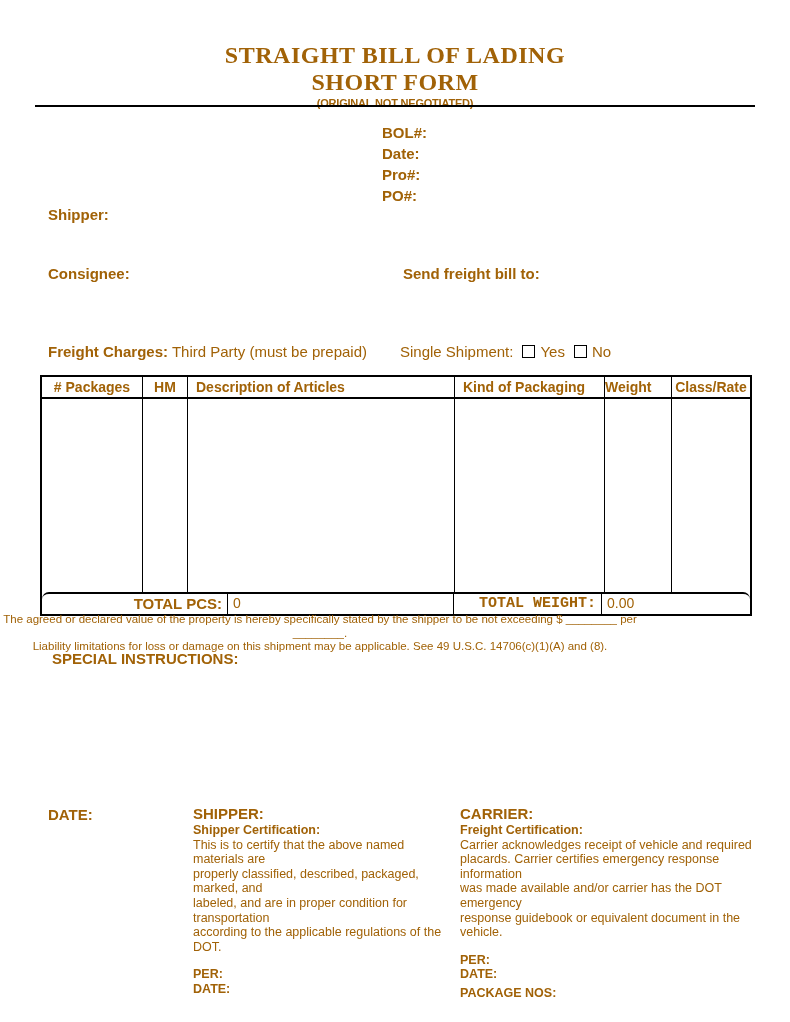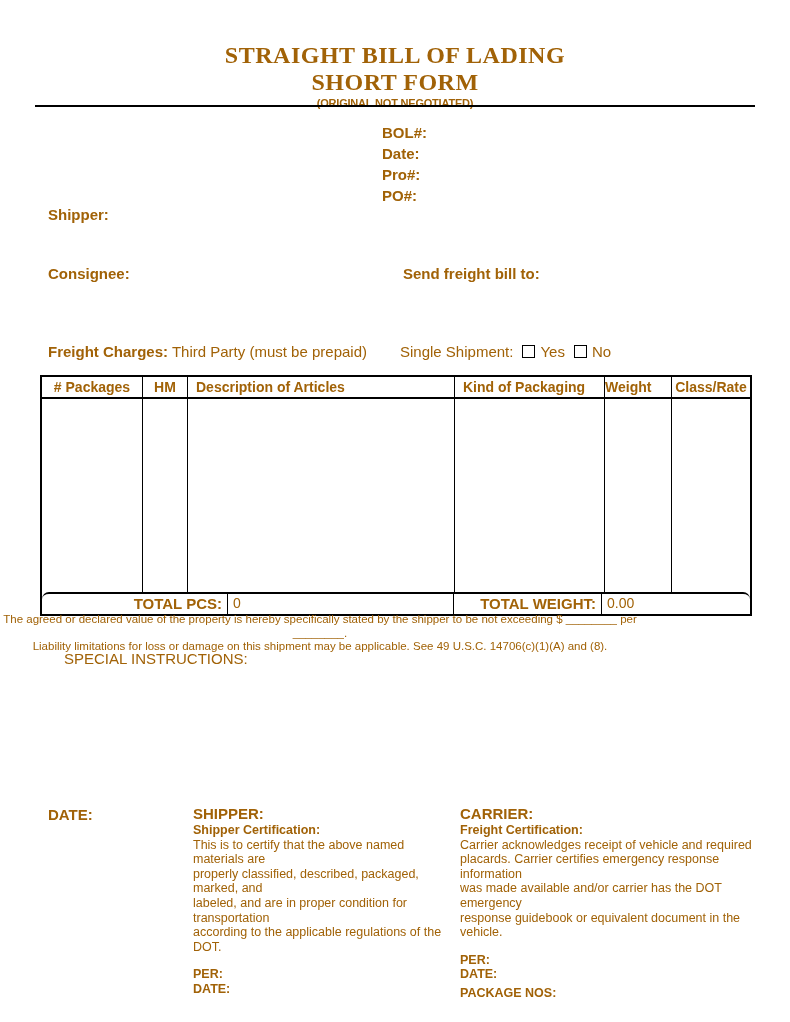--- a/index.html
+++ b/index.html
@@ -40,26 +40,26 @@
   .body-row { height:193px; }
   .total-row { height:22px; border-top:2px solid #000;border-radius:7px; }
   .c-packages { width:101px; text-align:center; }
   .c-hm { width:45px; text-align:center; }
   .c-desc { width:267px; padding-left:8px; }
   .c-kind { width:150px; padding-left:8px; }
   .c-weight { width:67px; text-align:left; }
   .c-class { width:78px; text-align:center; flex:1; }
   .t-lbl { font-weight:bold; font-size:15px; line-height:19px; text-align:right; padding-right:5px; }
   .t-val { font-size:14px; line-height:19px; text-align:left; padding-left:5px; }
-  .tc1 { width:186px; } .tc2 { width:226px; } .tc3 { width:148px; } .tc4 { flex:1; }
+  .tc1 { width:186px; } .tc2 { width:226px; } .tc3 { width:148px;font-family:Liberation Mono, monospace; } .tc4 { flex:1; }
 
   
   .liability { position:absolute; left:0; top:613px; width:640px; text-align:center; font-size:11.5px; line-height:13.5px; }
 
-  .special-instructions { position:absolute; left:64px; top:650px; font-weight:normal; font-size:15px; }
+  .special-instructions { position:absolute; left:52px; top:650px; font-weight:bold; font-size:15px; }
 
   
   .signoff-date { position:absolute; left:48px; top:806px; font-weight:bold; font-size:15px; }
   .cert-block { position:absolute; top:805px; font-size:12.5px; line-height:14.6px; }
   .cert-shipper { left:193px; width:256px; }
   .cert-carrier { left:460px; width:300px; }
   .cert-heading { font-weight:bold; font-size:15px; line-height:18px; }
   .cert-sub { font-weight:bold; }
   .cert-gap { height:13px; }
   .cert-gap-sm { height:4px; }

